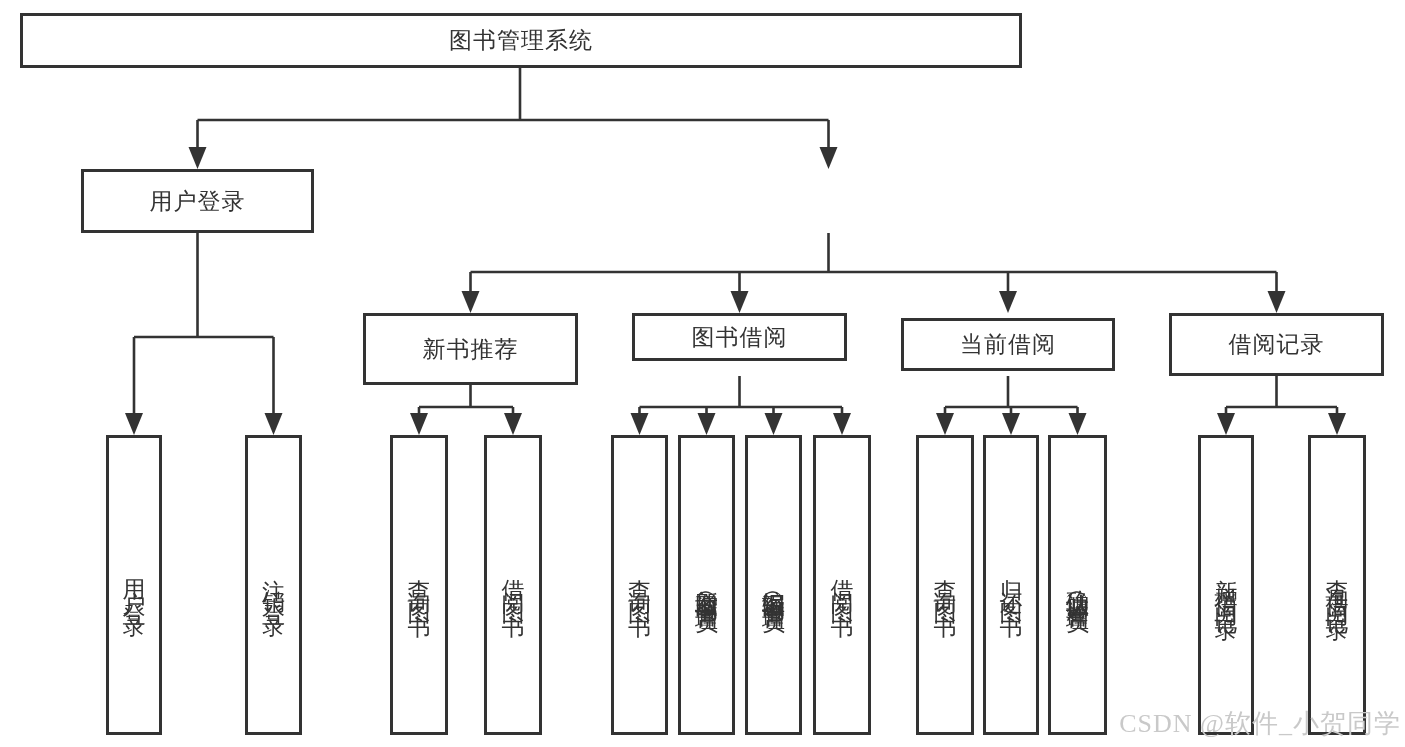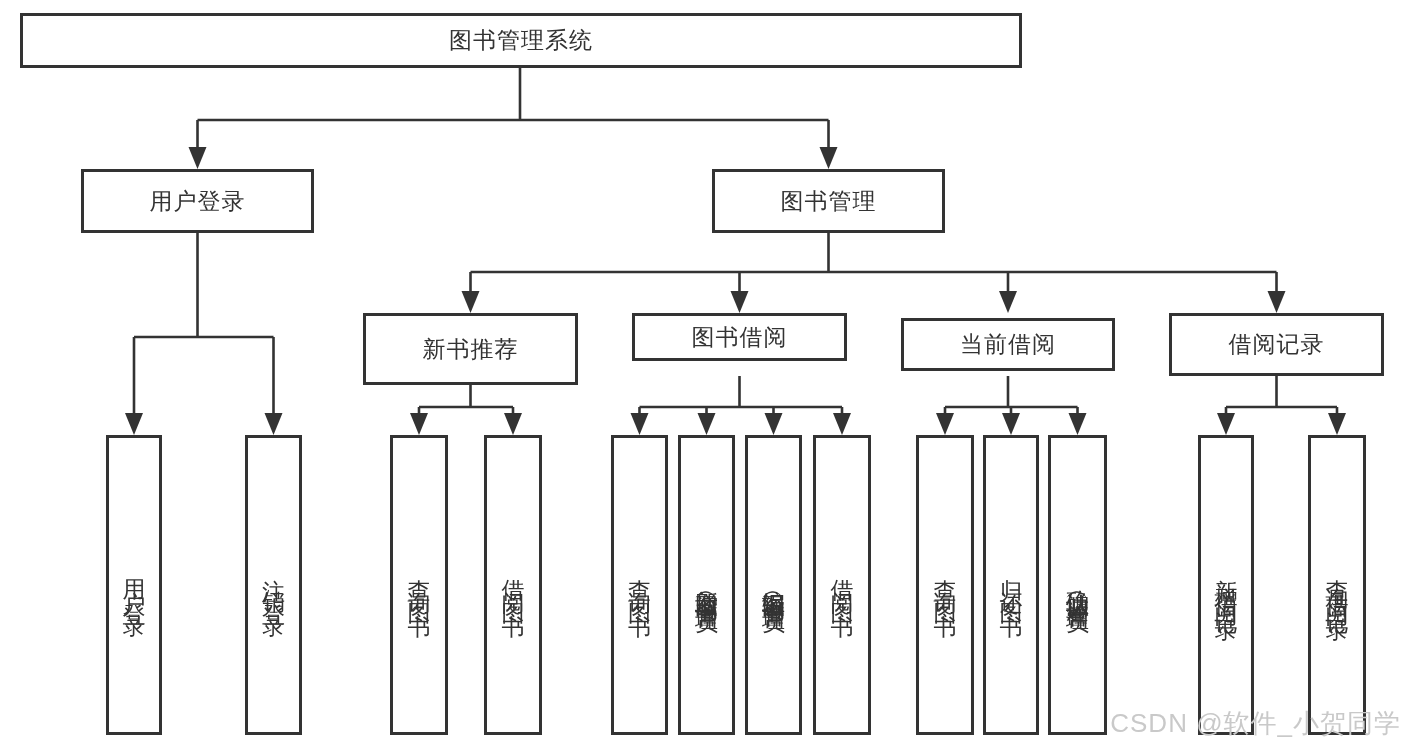--- a/index.html
+++ b/index.html
@@ -8,20 +8,21 @@
     --bg-color:#ffffff;
     --watermark-color:#c9c9c9;
   }
   html,body{margin:0;padding:0;background:var(--bg-color);}
   body{font-family:"Liberation Sans","DejaVu Sans",sans-serif;}
   .canvas{
     position:relative;
     width:1405px;height:747px;
     background:var(--bg-color);
     overflow:hidden;
+    font-family:Liberation Serif, serif;
   }
   .wires{position:absolute;left:0;top:0;width:1405px;height:747px;}
   .connector{stroke:var(--line-color);stroke-width:2.6;fill:none;}
   .arrowhead{fill:var(--line-color);stroke:none;}
   .box{
     position:absolute;
     box-sizing:border-box;
     background:var(--bg-color);
     border:3px solid var(--line-color);
     display:flex;align-items:center;justify-content:center;
@@ -99,23 +100,20 @@
     <polygon class="arrowhead" points="1328,413 1346,413 1337,435"></polygon>
   </svg>
 
   <div class="box" style="left:20px;top:13px;width:1002px;height:55px;">
     <span>图书管理系统</span>
   </div>
 
   <div class="box" style="left:81px;top:169px;width:233px;height:64px;">
     <span>用户登录</span>
   </div>
-  <div class="box" style="left:712px;top:169px;width:233px;height:64px;">
-    <span>图书管理</span>
-  </div>
 
   <div class="box" style="left:363px;top:313px;width:215px;height:72px;">
     <span>新书推荐</span>
   </div>
   <div class="box" style="left:632px;top:313px;width:215px;height:48px;">
     <span>图书借阅</span>
   </div>
   <div class="box" style="left:901px;top:318px;width:214px;height:53px;">
     <span>当前借阅</span>
   </div>

